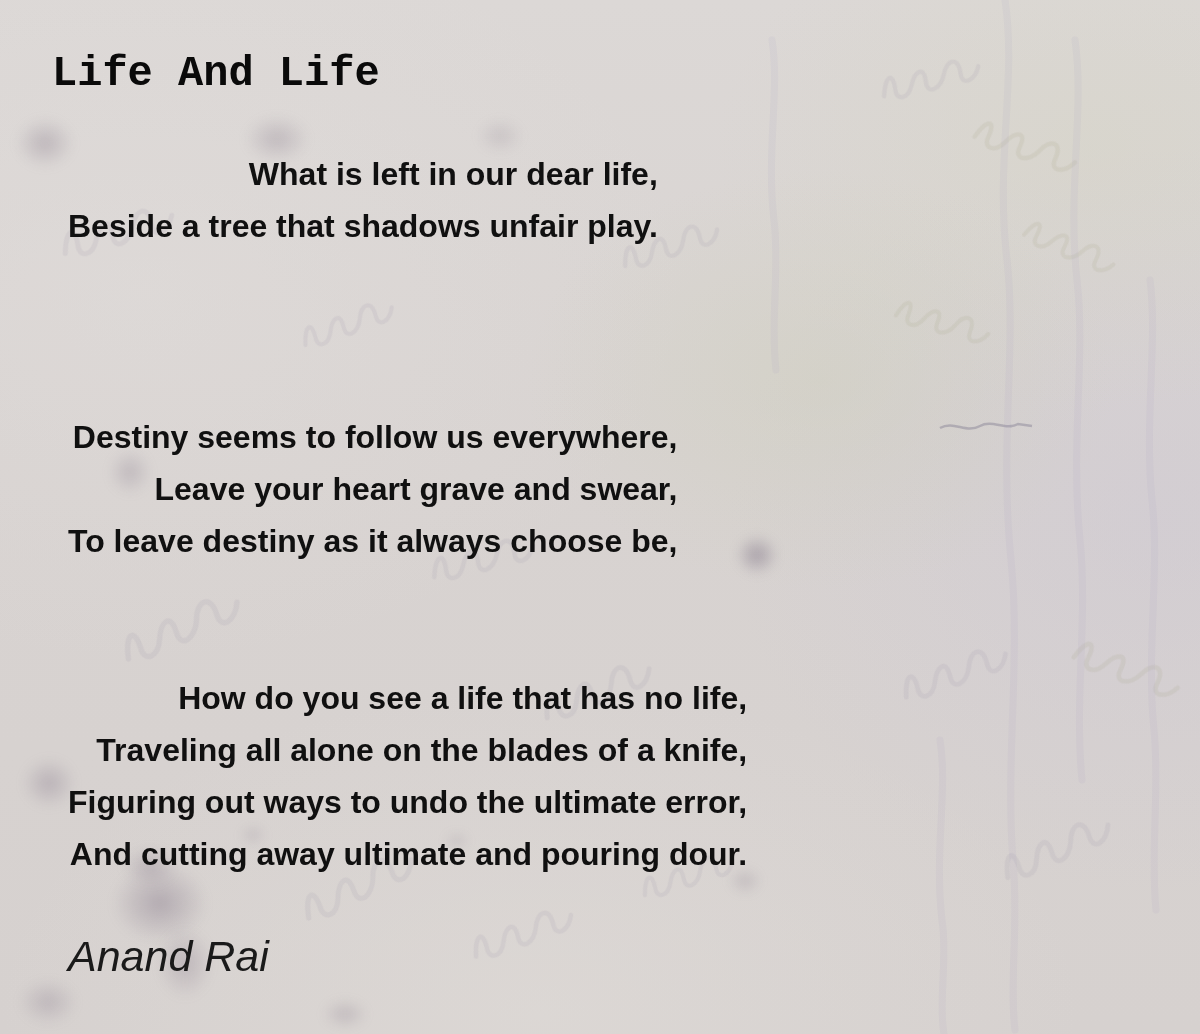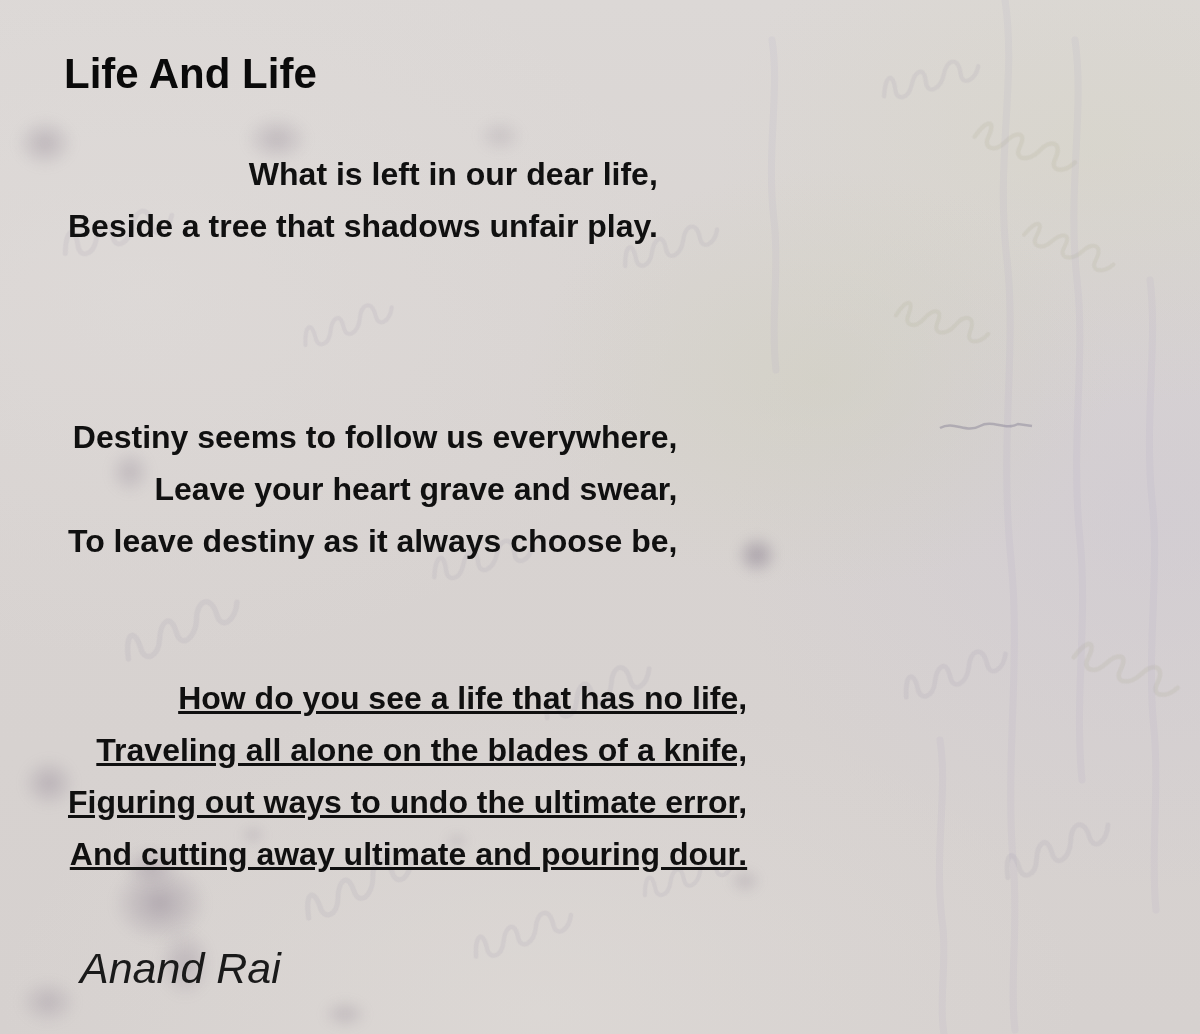--- a/index.html
+++ b/index.html
@@ -24,28 +24,28 @@
   .st6 {left:14px;  top:750px; width:70px;  height:66px;  background:radial-gradient(closest-side,rgba(135,123,140,.36),rgba(135,123,140,0) 78%);}
   .st7 {left:100px; top:853px; width:120px; height:100px; background:radial-gradient(closest-side,rgba(128,115,133,.42),rgba(128,115,133,0) 80%);}
   .st8 {left:150px; top:918px; width:70px;  height:90px;  background:radial-gradient(closest-side,rgba(128,115,133,.30),rgba(128,115,133,0) 80%);}
   .st9 {left:115px; top:841px; width:70px;  height:50px;  background:radial-gradient(closest-side,rgba(128,115,133,.30),rgba(128,115,133,0) 80%);}
   .st10{left:10px;  top:972px; width:76px;  height:60px;  background:radial-gradient(closest-side,rgba(135,123,140,.30),rgba(135,123,140,0) 78%);}
   .st11{left:315px; top:994px; width:60px;  height:40px;  background:radial-gradient(closest-side,rgba(135,123,140,.28),rgba(135,123,140,0) 78%);}
   .st12{left:723px; top:863px; width:44px;  height:36px;  background:radial-gradient(closest-side,rgba(135,123,140,.26),rgba(135,123,140,0) 78%);}
   .st13{left:235px; top:821px; width:36px;  height:28px;  background:radial-gradient(closest-side,rgba(135,123,140,.22),rgba(135,123,140,0) 78%);}
   .st14{left:440px; top:828px; width:34px;  height:26px;  background:radial-gradient(closest-side,rgba(135,123,140,.20),rgba(135,123,140,0) 78%);}
 
-  .title{position:absolute;left:64px;top:52px;margin:0;
-    font-size:42px;line-height:44px;font-weight:bold;color:#0a0a0a;white-space:nowrap;}
+  .title{position:absolute;left:52px;top:52px;margin:0;
+    font-size:42px;line-height:44px;font-weight:bold;color:#0a0a0a;white-space:nowrap;font-family:Liberation Mono, monospace;}
   .stanza{position:absolute;left:68px;margin:0;color:#101010;
     font-size:32px;line-height:52px;font-weight:bold;white-space:nowrap;text-align:right;}
   .stanza-1{top:148px;}
   .stanza-2{top:411px;}
-  .stanza-3{top:672px;text-decoration:underline;}
-  .author{position:absolute;left:68px;top:930px;margin:12px;
+  .stanza-3{top:672px;}
+  .author{position:absolute;left:68px;top:930px;margin:0;
     font-size:43px;line-height:52px;font-style:italic;font-weight:normal;color:#1a1a1a;white-space:nowrap;}
 </style>
 </head>
 <body>
 
 <div class="page">
 
   <svg class="scribbles" viewBox="0 0 1200 1034" xmlns="http://www.w3.org/2000/svg">
     <g stroke="#8e86a0" fill="none" stroke-width="2" opacity="0.12" stroke-linecap="round">
       <path transform="translate(60,235) rotate(-16) scale(2.4)" d="M0 8 c3 -10 7 -10 6 -2 c-1 6 5 6 8 0 c3 -6 8 -8 7 0 c-1 7 6 5 9 -1 c3 -7 9 -7 8 1 c-1 7 6 5 9 -1"></path>

